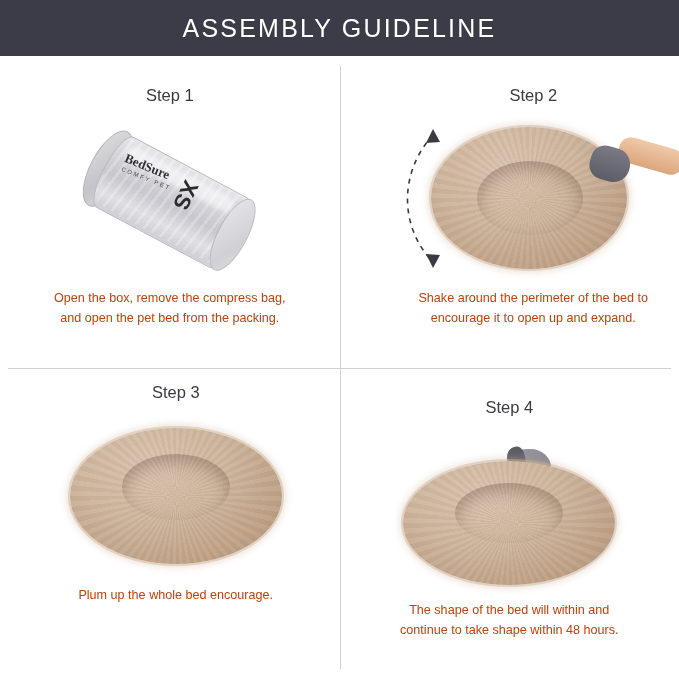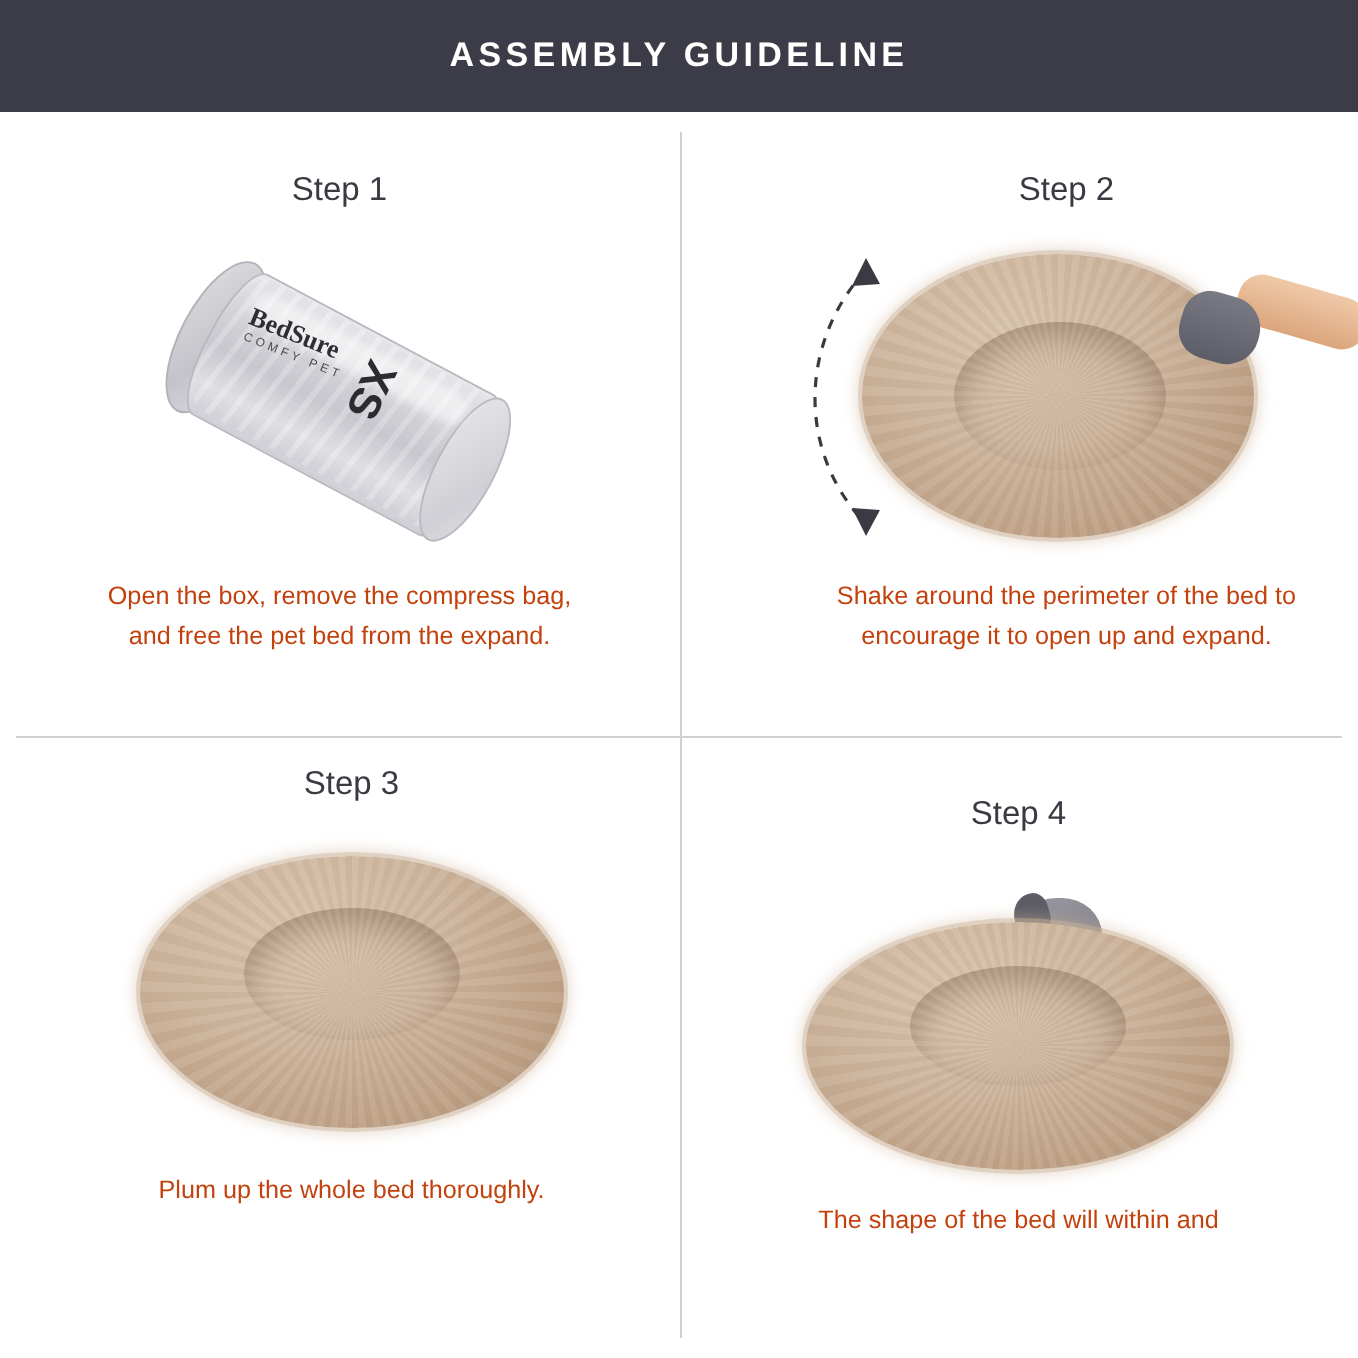--- a/index.html
+++ b/index.html
@@ -23,22 +23,22 @@
   
   .header {
     height: 56px;
     background: #3b3c47;
     display: flex;
     align-items: center;
     justify-content: center;
   }
   .header-title {
     color: #ffffff;
-    font-size: 17px;
-    font-weight: bold;
+    font-size: 25px;
+    font-weight: normal;
     letter-spacing: 2.2px;
     font-family: "Liberation Sans", sans-serif;
   }
   
   .grid {
     position: relative;
     width: 590px;
     height: 623px;
     box-sizing: border-box;
   }
@@ -323,21 +323,21 @@
           <div class="roll-folds"></div>
           <div class="roll-cap2"></div>
           <div class="roll-sheen"></div>
           <div class="roll-brand">BedSure</div>
           <div class="roll-sub">COMFY PET</div>
           <div class="roll-size">XS</div>
         </div>
       </div>
       <div class="caption">
         <div>Open the box, remove the compress bag,</div>
-        <div>and free the pet bed from the expand.</div>
+        <div>and open the pet bed from the packing.</div>
       </div>
     </div>
 
     <div class="cell c2">
       <div class="step-title">Step 2</div>
       <div class="art">
 
         <svg class="arrow-arc" viewBox="0 0 70 160">
           <path d="M40 18 C 6 55, 6 110, 40 145" fill="none" stroke="#3a3a42" stroke-width="1.6" stroke-dasharray="5 5"></path>
           <polygon points="40,12 33,26 47,25" fill="#3a3a42"></polygon>
@@ -360,36 +360,37 @@
     </div>
 
     <div class="cell c3">
       <div class="step-title">Step 3</div>
       <div class="art">
         <div class="bed bed-outer fuzz" style="left:44px; top:22px; width:212px; height:136px;">
           <div class="bed-inner" style="left:52px; top:26px; width:108px; height:66px;"></div>
         </div>
       </div>
       <div class="caption">
-        <div>Plum up the whole bed thoroughly.</div>
+        <div>Plum up the whole bed encourage.</div>
       </div>
     </div>
 
     <div class="cell c4">
       <div class="step-title">Step 4</div>
       <div class="art">
         <div class="dog">
           <div class="dog-body"></div>
           <div class="dog-head"></div>
           <div class="dog-ear"></div>
           <div class="dog-muzzle"></div>
         </div>
         <div class="bed bed-outer fuzz" style="left:44px; top:40px; width:212px; height:124px;">
           <div class="bed-inner" style="left:52px; top:22px; width:108px; height:60px;"></div>
         </div>
       </div>
       <div class="caption">
         <div>The shape of the bed will within and</div>
+        <div>continue to take shape within 48 hours.</div>
       </div>
     </div>
 
   </div>
 </div>
 
 </body></html>

